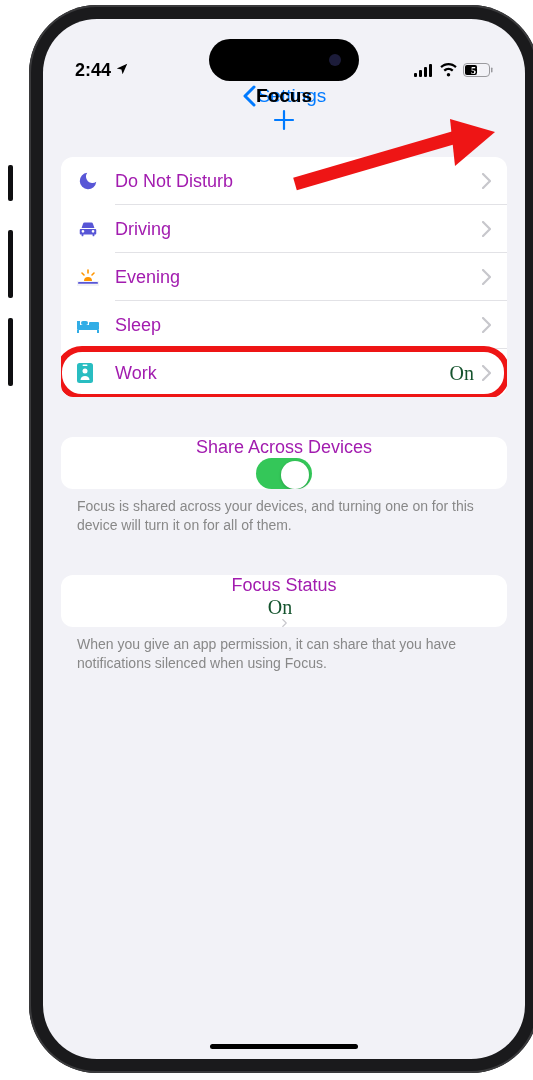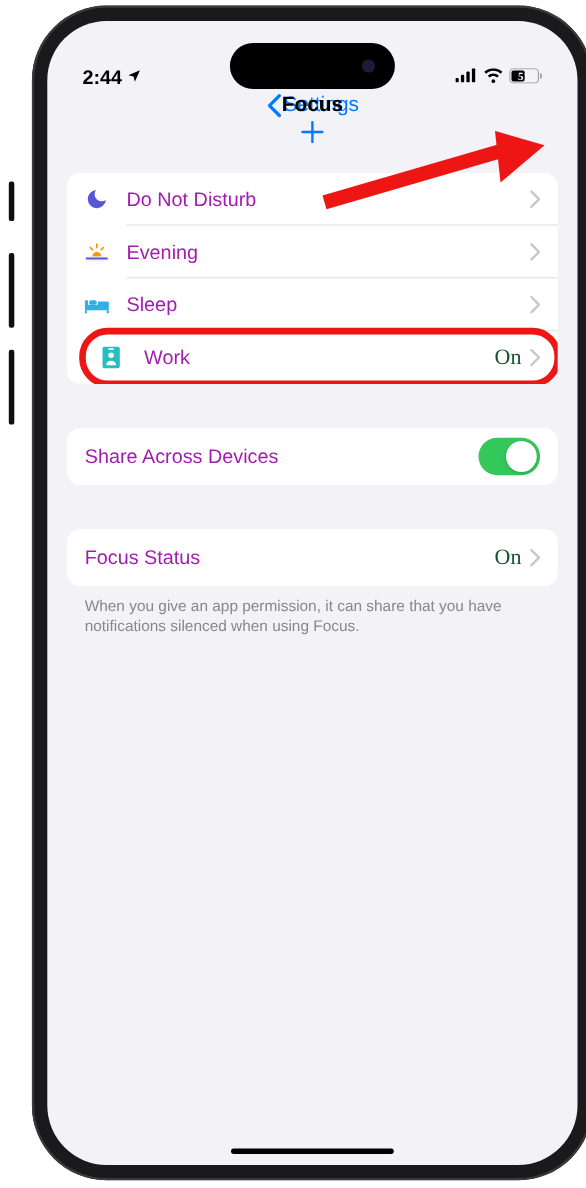--- a/index.html
+++ b/index.html
@@ -176,42 +176,41 @@
       margin-right: 8px;
       font-family: Liberation Serif, serif;
     }
     .chevron {
       color: #c7c7cc;
     }
     
     .row-highlight {
       position: relative;
       z-index: 1;
-      margin-left: 16px;
     }
     .highlight-ring {
       position: absolute;
       border: 6px solid #ee1515;
       border-radius: 26px;
       pointer-events: none;
       z-index: 5;
       left: -5px;
       right: -3px;
       top: -3px;
       bottom: -3px;
     }
     
     .footer-text {
       font-size: 14px;
       color: #888;
       padding: 8px 16px 0;
       line-height: 1.35;
     }
     
-    .section-single .row { height: 52px; }
+    .section-single .row { height: 52px; flex-direction: column; }
     .section-single .row-label { font-size: 18px; }
     .section-single .row::after { display: none; }
     
     .toggle {
       width: 56px;
       height: 34px;
       background: #34c759;
       border-radius: 17px;
       position: relative;
     }
@@ -316,20 +315,31 @@
             <svg width="22" height="22" viewBox="0 0 24 24" fill="#5856d6">
                 <path d="M21 12.8A9 9 0 1111.2 3a7 7 0 009.8 9.8z"></path>
               </svg>
           </div>
           <div class="row-label">Do Not Disturb</div>
           <svg class="chevron" width="9" height="16" viewBox="0 0 9 16">
               <path d="M1 1l7 7-7 7" stroke="#c7c7cc" stroke-width="2.2" fill="none" stroke-linecap="round" stroke-linejoin="round"></path>
             </svg>
         </div>
 
+        <div class="row">
+          <div class="row-icon">
+            <svg width="22" height="22" viewBox="0 0 24 24" fill="#5856d6">
+                <path d="M5 11l1.5-4.5A2 2 0 018.4 5h7.2a2 2 0 011.9 1.5L19 11H5zm-1 1h16a1 1 0 011 1v4a1 1 0 01-1 1h-1v1a1 1 0 01-2 0v-1H7v1a1 1 0 01-2 0v-1H4a1 1 0 01-1-1v-4a1 1 0 011-1zm2.5 4a1.5 1.5 0 100-3 1.5 1.5 0 000 3zm11 0a1.5 1.5 0 100-3 1.5 1.5 0 000 3z"></path>
+              </svg>
+          </div>
+          <div class="row-label">Driving</div>
+          <svg class="chevron" width="9" height="16" viewBox="0 0 9 16">
+              <path d="M1 1l7 7-7 7" stroke="#c7c7cc" stroke-width="2.2" fill="none" stroke-linecap="round" stroke-linejoin="round"></path>
+            </svg>
+        </div>
 
         <div class="row">
           <div class="row-icon">
             <svg width="22" height="18" viewBox="0 0 22 18">
                 <circle cx="11" cy="13" r="4" fill="#ff9500"></circle>
                 <rect x="0" y="13" width="22" height="5" fill="#f2f2f7"></rect>
                 <rect x="1" y="14" width="20" height="1.8" fill="#5856d6" rx="0.9"></rect>
                 <path d="M11 2v3M5 5l2 2M17 5l-2 2" stroke="#ff9500" stroke-width="1.6" stroke-linecap="round"></path>
               </svg>
           </div>
@@ -374,20 +384,21 @@
         </div>
 
       </div>
 
       <div class="section section-single">
         <div class="row">
           <div class="row-label">Share Across Devices</div>
           <div class="toggle"></div>
         </div>
       </div>
+      <div class="footer-text">Focus is shared across your devices, and turning one on for this device will turn it on for all of them.</div>
 
       <div class="section section-single">
         <div class="row">
           <div class="row-label">Focus Status</div>
           <div class="row-right">On</div>
           <svg class="chevron" width="9" height="16" viewBox="0 0 9 16">
               <path d="M1 1l7 7-7 7" stroke="#c7c7cc" stroke-width="2.2" fill="none" stroke-linecap="round" stroke-linejoin="round"></path>
             </svg>
         </div>
       </div>

